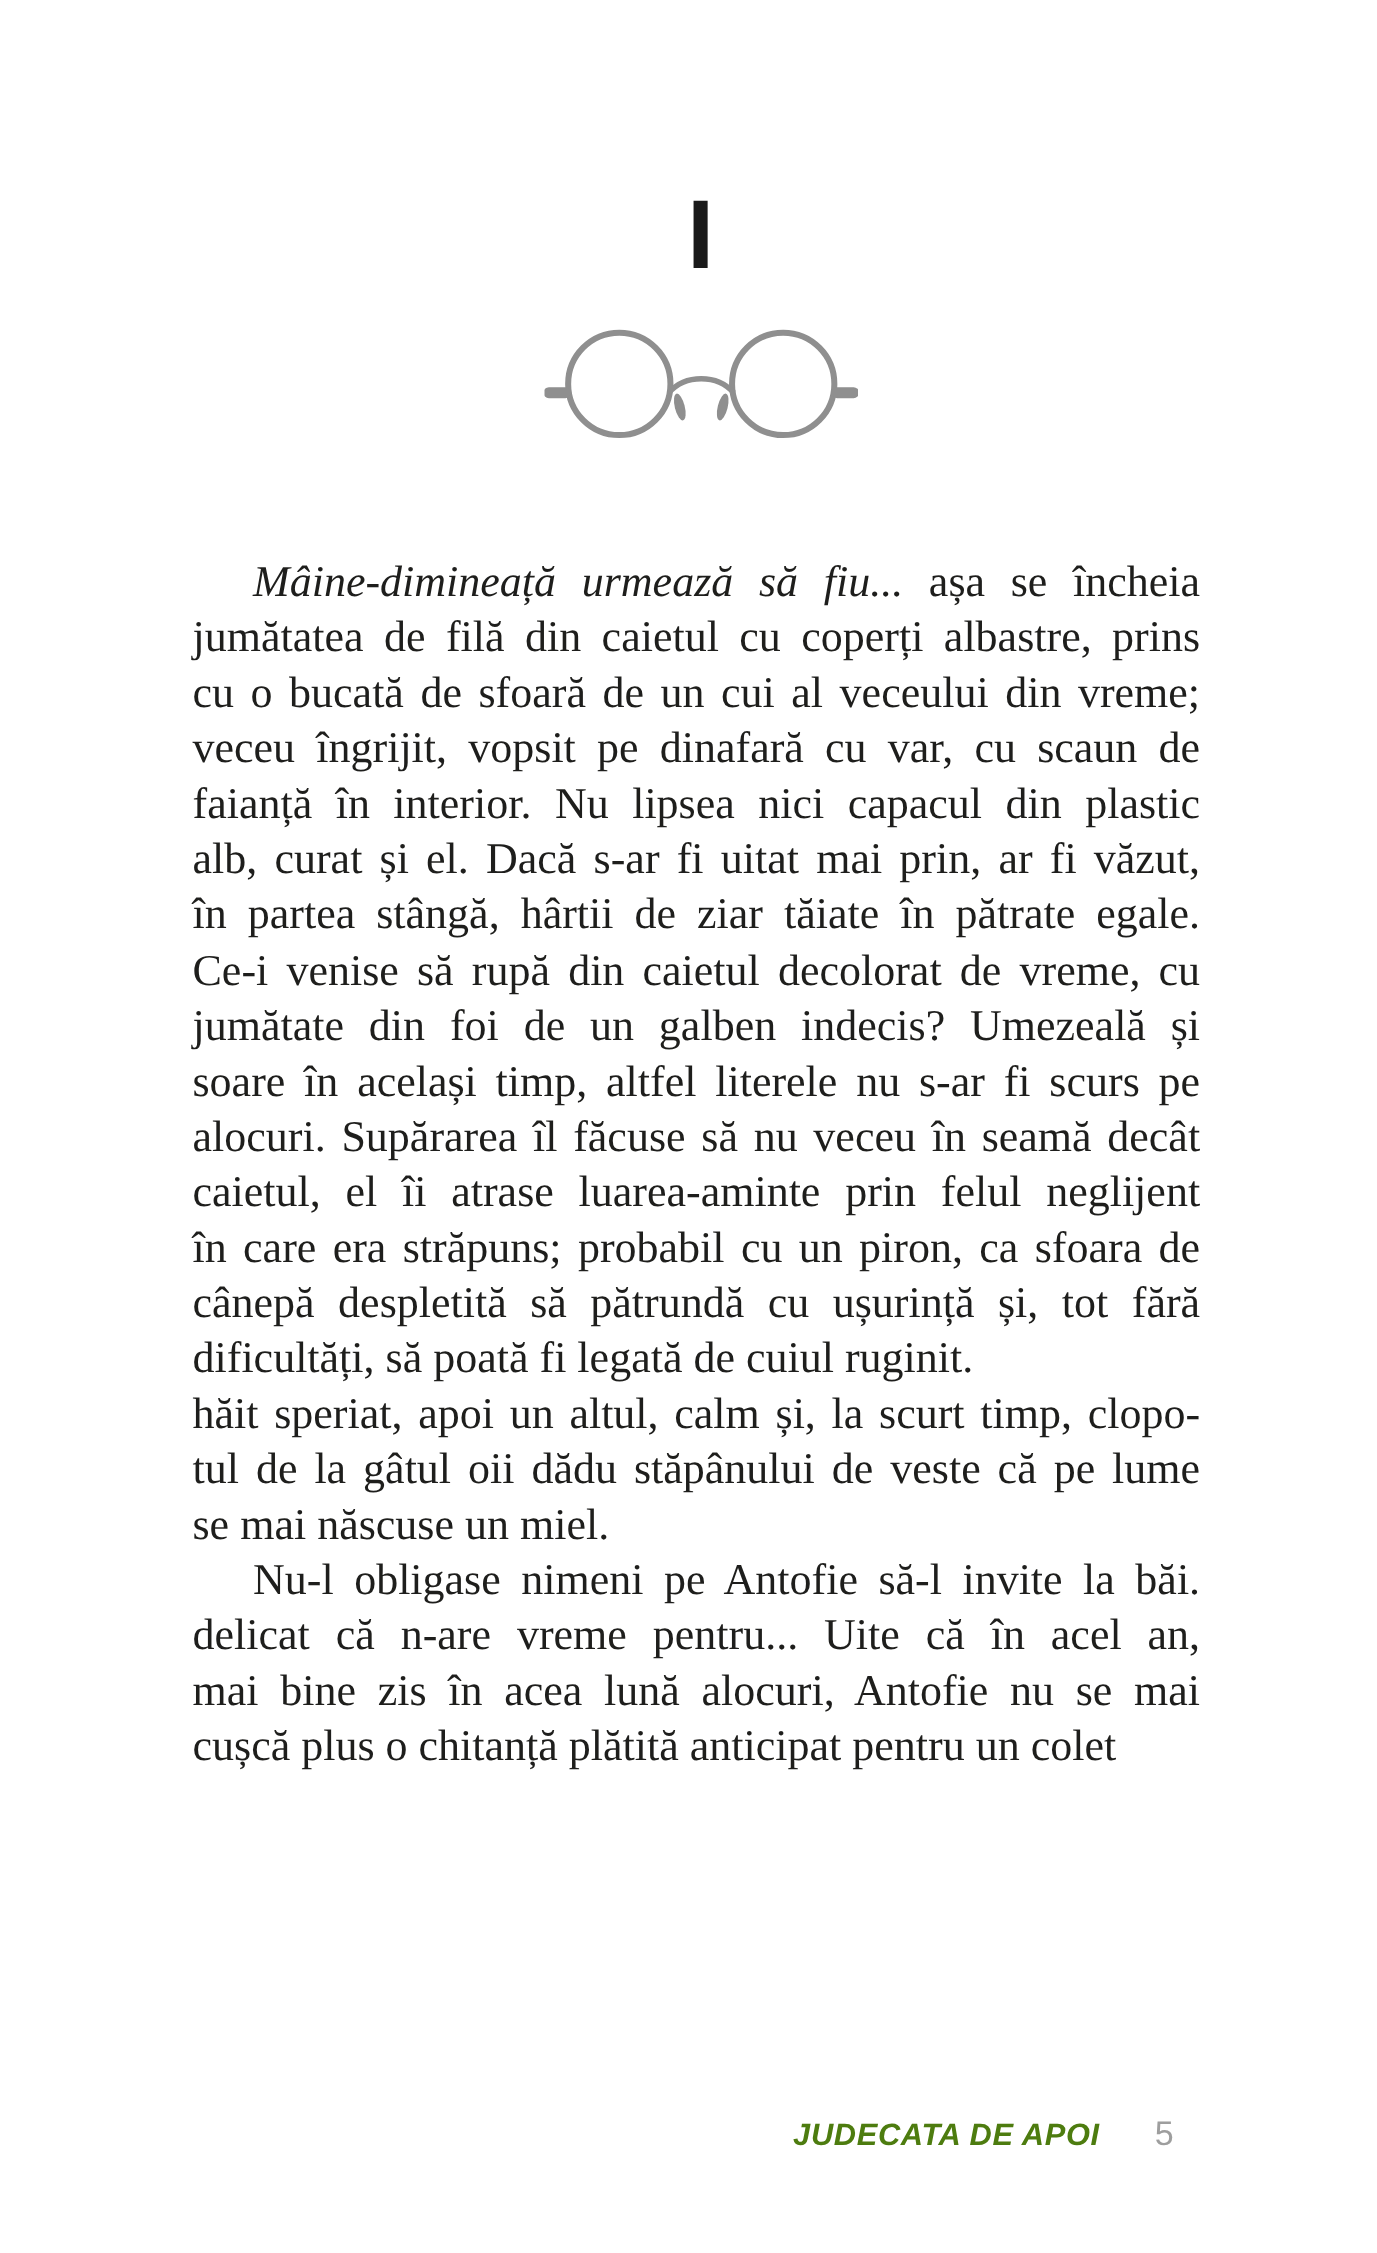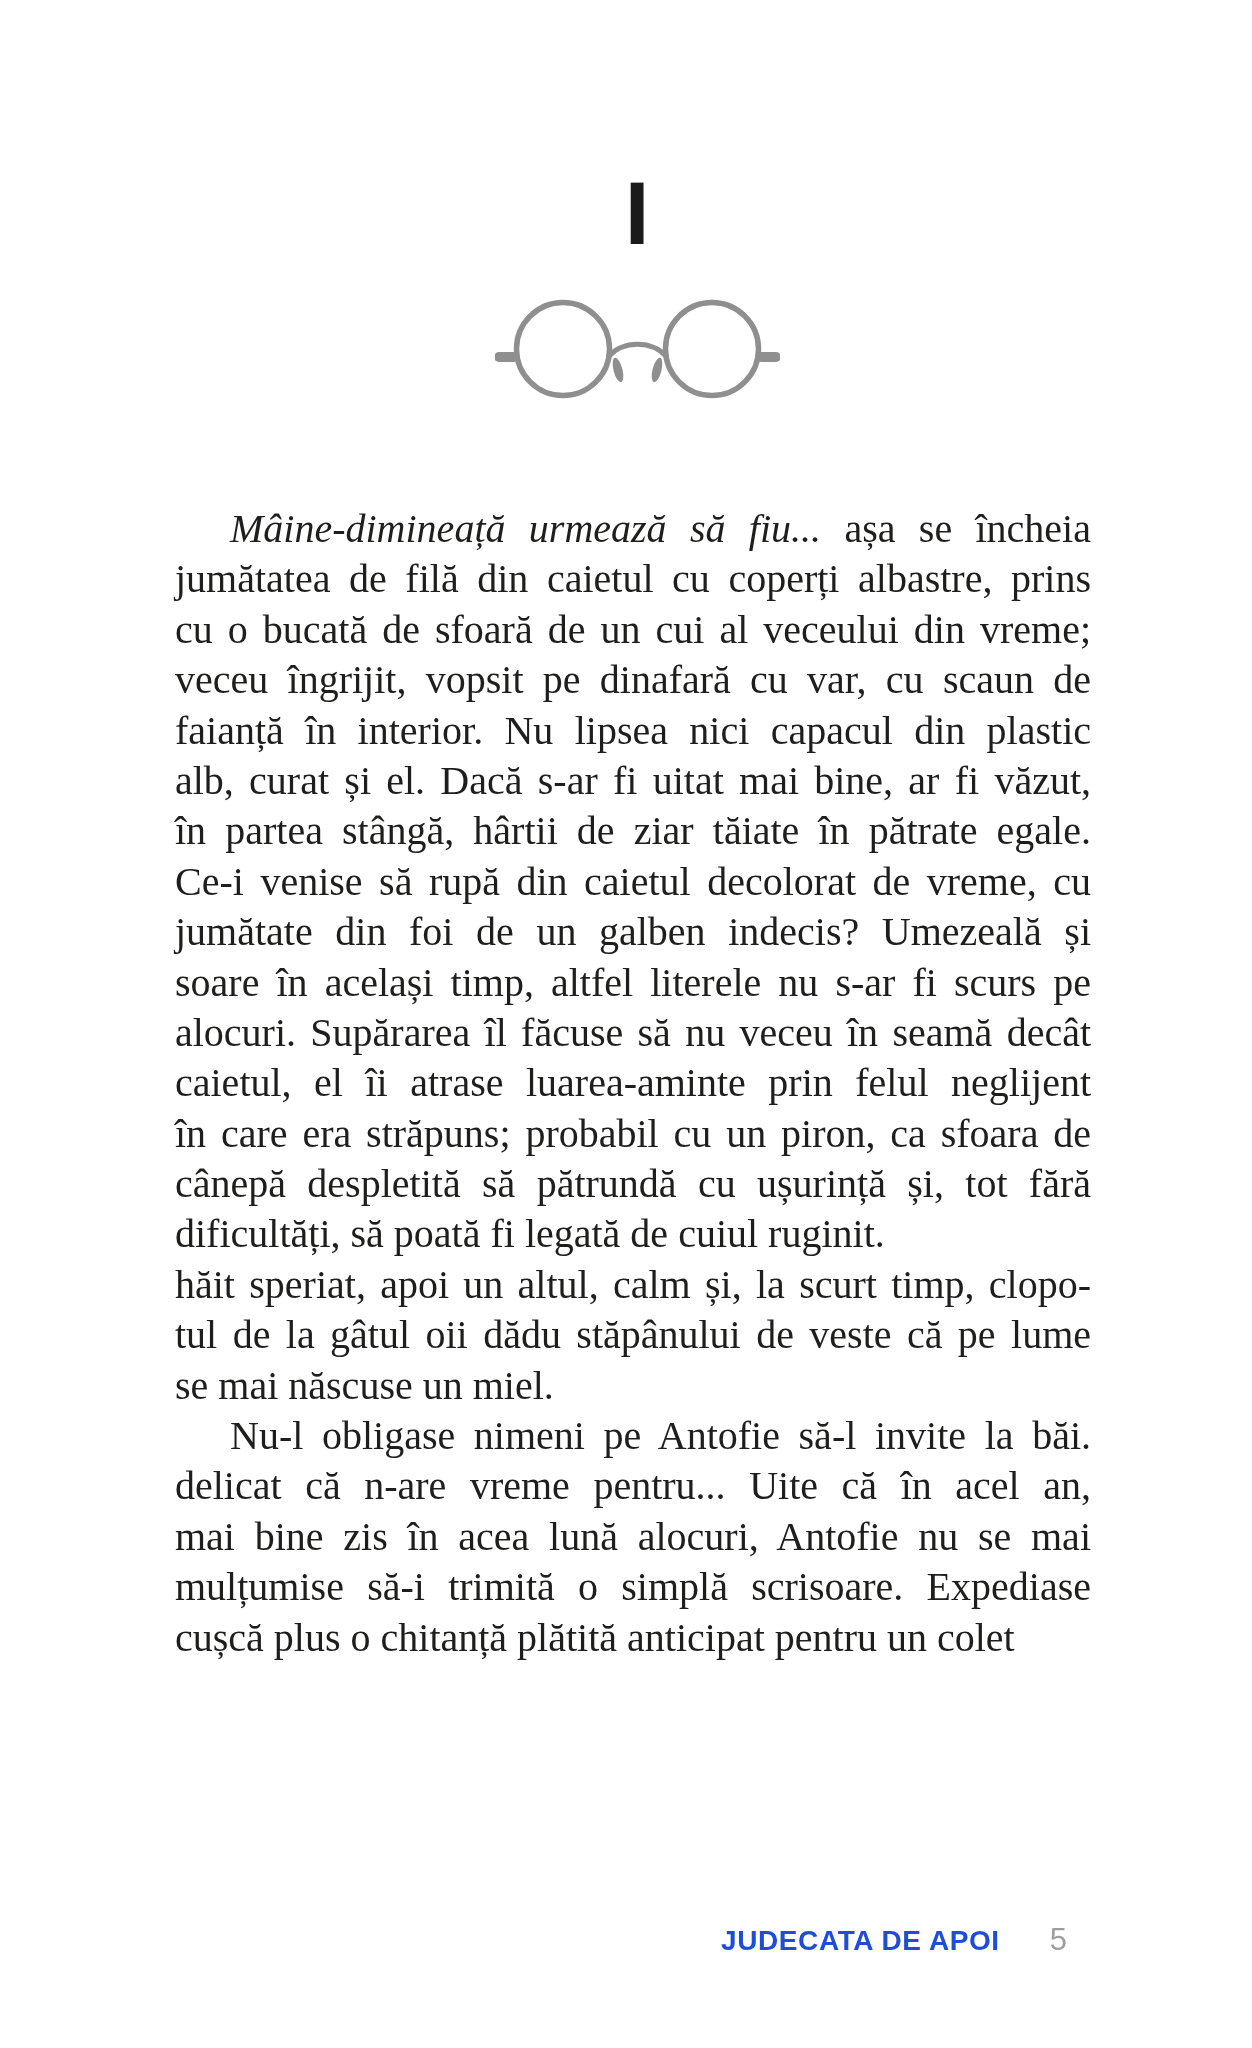--- a/index.html
+++ b/index.html
@@ -57,21 +57,22 @@
     position: absolute;
     top: 1922px; right: 185px;
     display: flex;
     align-items: baseline;
     font-family: "Liberation Sans", sans-serif;
   }
   .footer-title {
     font-size: 28px;
     font-weight: 700;
     letter-spacing: 0.6px;
-    color: #1d4ed8;
+    color: #4d7c0f;
+    font-style: italic;
   }
   .footer-page {
     font-size: 31px;
     font-weight: 400;
     color: #9e9e9e;
     margin-left: 50px;
   }
 </style>
 </head>
 <body>
@@ -95,37 +96,36 @@
       </g>
     </svg>
   </div>
 
   <div class="body-text">
     <div class="line indent"><span class="it">Mâine-dimineață urmează să fiu...</span><span> așa se încheia</span></div>
     <div class="line">jumătatea de filă din caietul cu coperți albastre, prins</div>
     <div class="line">cu o bucată de sfoară de un cui al veceului din vreme;</div>
     <div class="line">veceu îngrijit, vopsit pe dinafară cu var, cu scaun de</div>
     <div class="line">faianță în interior. Nu lipsea nici capacul din plastic</div>
-    <div class="line">alb, curat și el. Dacă s-ar fi uitat mai bine, ar fi văzut,</div>
+    <div class="line">alb, curat și el. Dacă s-ar fi uitat mai prin, ar fi văzut,</div>
     <div class="line">în partea stângă, hârtii de ziar tăiate în pătrate egale.</div>
     <div class="line">Ce-i venise să rupă din caietul decolorat de vreme, cu</div>
     <div class="line">jumătate din foi de un galben indecis? Umezeală și</div>
     <div class="line">soare în același timp, altfel literele nu s-ar fi scurs pe</div>
     <div class="line">alocuri. Supărarea îl făcuse să nu veceu în seamă decât</div>
     <div class="line">caietul, el îi atrase luarea-aminte prin felul neglijent</div>
     <div class="line">în care era străpuns; probabil cu un piron, ca sfoara de</div>
     <div class="line">cânepă despletită să pătrundă cu ușurință și, tot fără</div>
     <div class="line end">dificultăți, să poată fi legată de cuiul ruginit.</div>
     <div class="line">hăit speriat, apoi un altul, calm și, la scurt timp, clopo-</div>
     <div class="line">tul de la gâtul oii dădu stăpânului de veste că pe lume</div>
     <div class="line end">se mai născuse un miel.</div>
     <div class="line indent">Nu-l obligase nimeni pe Antofie să-l invite la băi.</div>
     <div class="line">delicat că n-are vreme pentru... Uite că în acel an,</div>
     <div class="line">mai bine zis în acea lună alocuri, Antofie nu se mai</div>
-    <div class="line">mulțumise să-i trimită o simplă scrisoare. Expediase</div>
     <div class="line end">cușcă plus o chitanță plătită anticipat pentru un colet</div>
   </div>
 
   <div class="footer">
     <span class="footer-title">JUDECATA DE APOI</span>
     <span class="footer-page">5</span>
   </div>
 
 </div>
 

